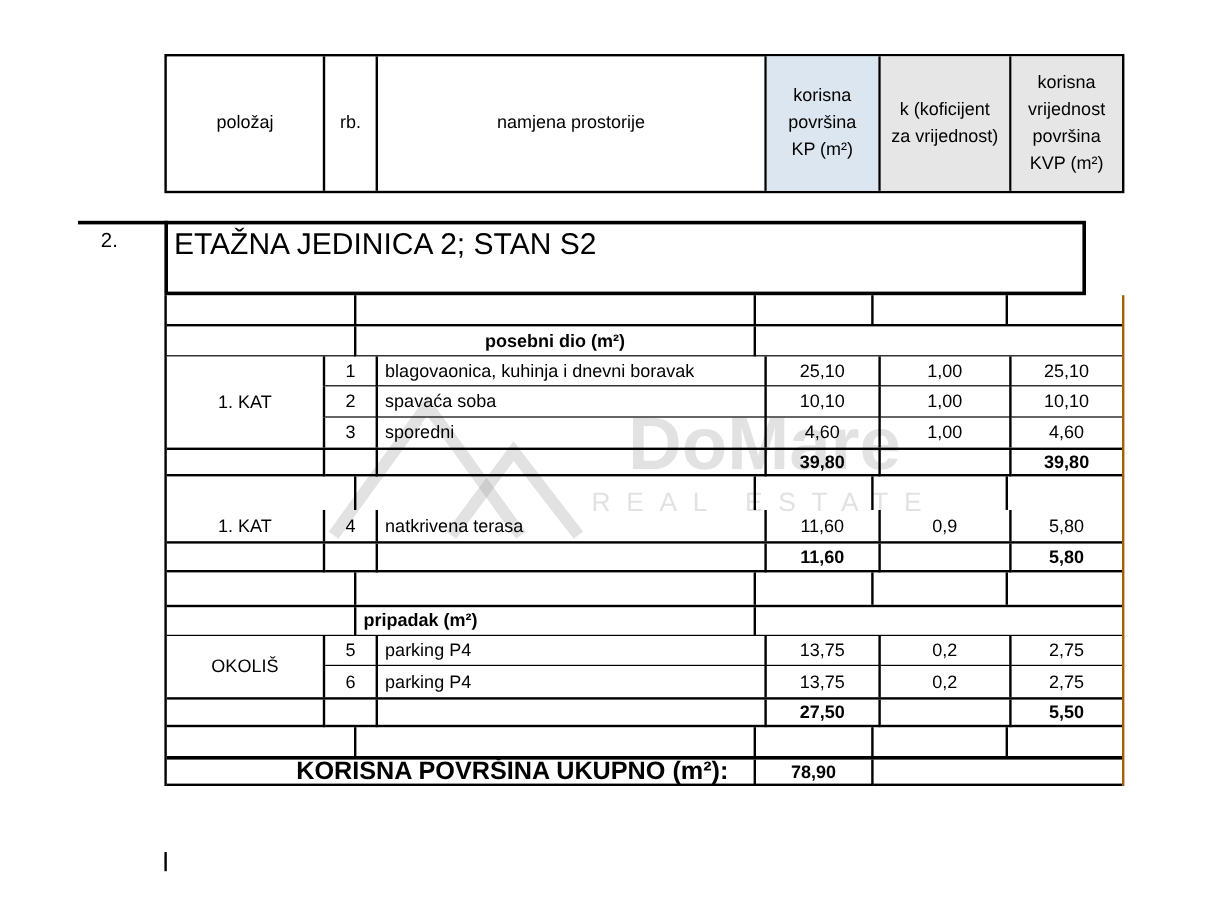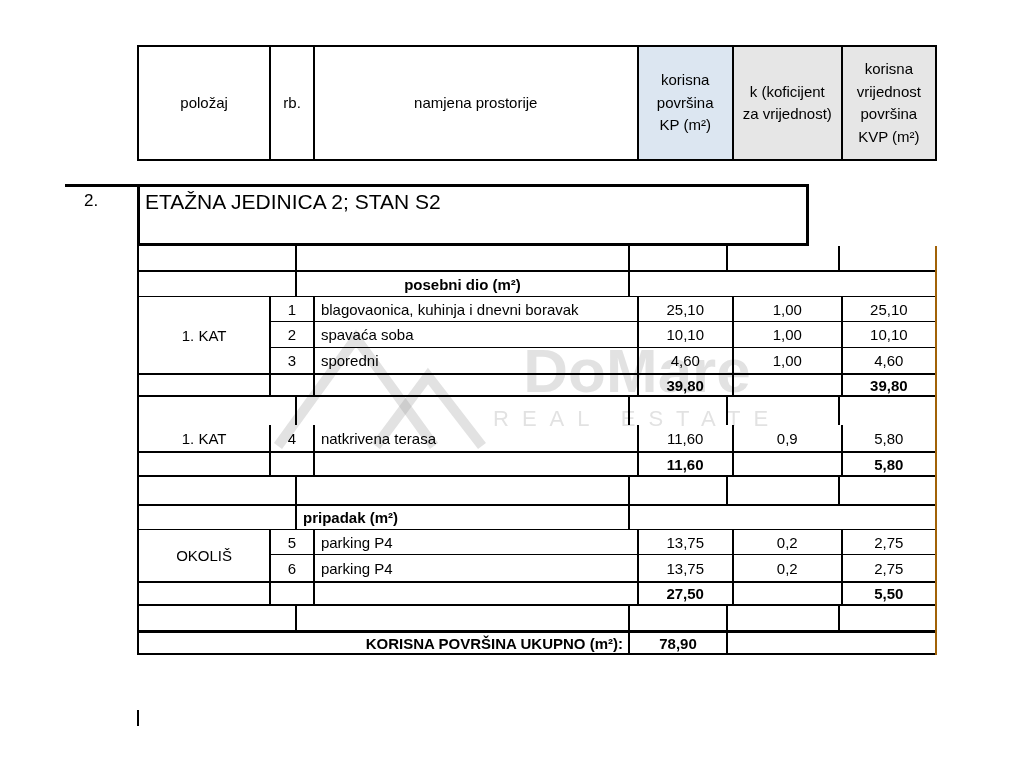--- a/index.html
+++ b/index.html
@@ -23,35 +23,35 @@
   .hc:last-child{border-right:none;}
   .w-pol{width:136px}.w-rb{width:45px}.w-name{width:333px}.w-kp{width:98px}.w-k{width:112px}.w-kvp{width:95px}
   .bold{font-weight:bold;}
   .blue{background:#dce6f1;}
   .gray{background:#e6e6e6;}
   .yellow{background:#ffff00;}
 
   
   .hline{position:absolute;left:65px;top:184px;width:75px;height:3px;background:#000;z-index:2;}
   .secnum{position:absolute;left:84px;top:191px;font-size:17px;z-index:2;}
-  .secbox{position:absolute;left:137px;top:184px;width:672px;height:62px;border:3px solid #000;
-          box-sizing:border-box;padding:3px 0 0 5px;font-size:21px;z-index:2;background:transparent;}
+  .secbox{position:absolute;left:137px;top:184px;width:768px;height:62px;border:3px solid #000;
+          box-sizing:border-box;padding:3px 0 0 5px;font-size:25px;z-index:2;background:transparent;}
 
   
   .mtable{position:absolute;left:137px;top:246px;width:800px;box-sizing:border-box;
           border-left:2px solid #000;border-right:2px solid #a16207;z-index:2;}
   .row{display:flex;box-sizing:border-box;width:100%;}
   .h24{height:24px}.h25{height:25px}.h26{height:26px}.h27{height:27px}.h28{height:28px}.h29{height:29px}
   .c{box-sizing:border-box;border-right:2px solid #000;display:flex;align-items:center;
      justify-content:center;font-size:15px;background:transparent;position:relative;}
   .c:last-child{border-right:none;}
   .c.w-polrb{width:158px}.c.w-right3{width:305px}.c.w-labelspan{width:491px}
   .c.w-kkvp{width:207px}.c.w-kpk{width:210px}
   .left{justify-content:flex-start;padding-left:6px;}
-  .right-label{justify-content:flex-end;padding-right:5px;font-weight:bold;font-size:15px;white-space:pre;}
+  .right-label{justify-content:flex-end;padding-right:21px;font-weight:bold;font-size:21px;white-space:pre;}
   .bt2{border-top:2px solid #000}.bt3{border-top:3px solid #000}
   .bb1 > .c{border-bottom:1px solid #000}
   .bb2 > .c{border-bottom:2px solid #000}
   .bb3 > .c{border-bottom:3px solid #000}
   .c.nobb{border-bottom:none !important;}
   .span-label{position:absolute;left:0;top:0;width:100%;display:flex;align-items:center;
               justify-content:center;z-index:3;font-size:15px;}
   .sh76{height:76px}.sh51{height:51px}
 </style>
 </head>

